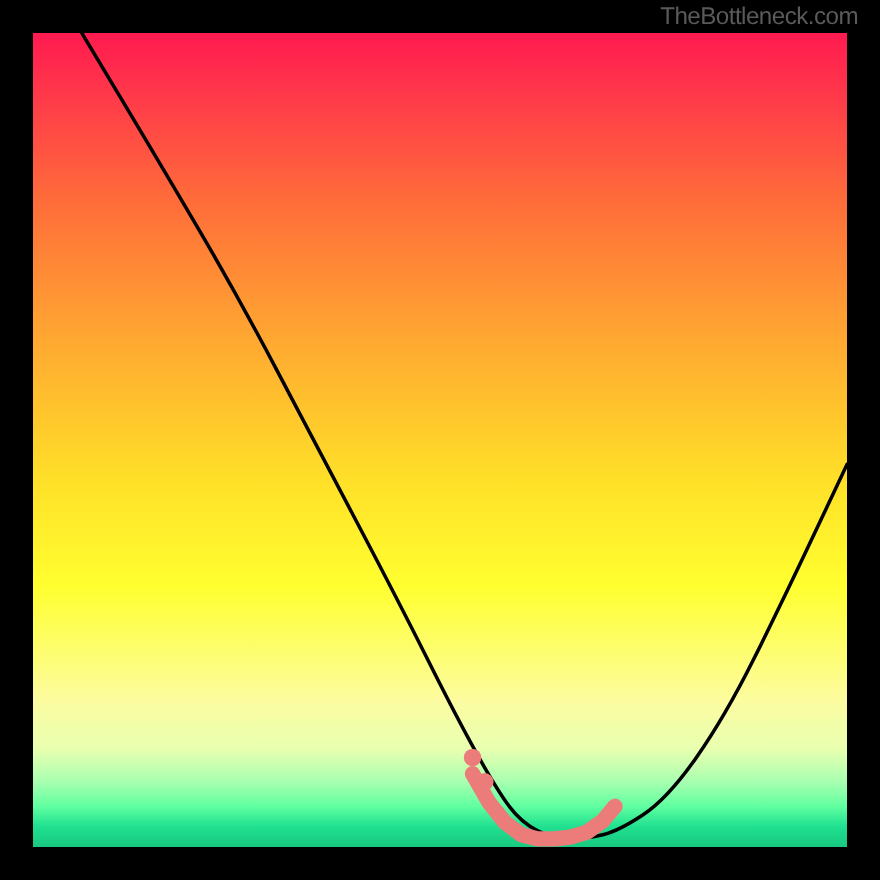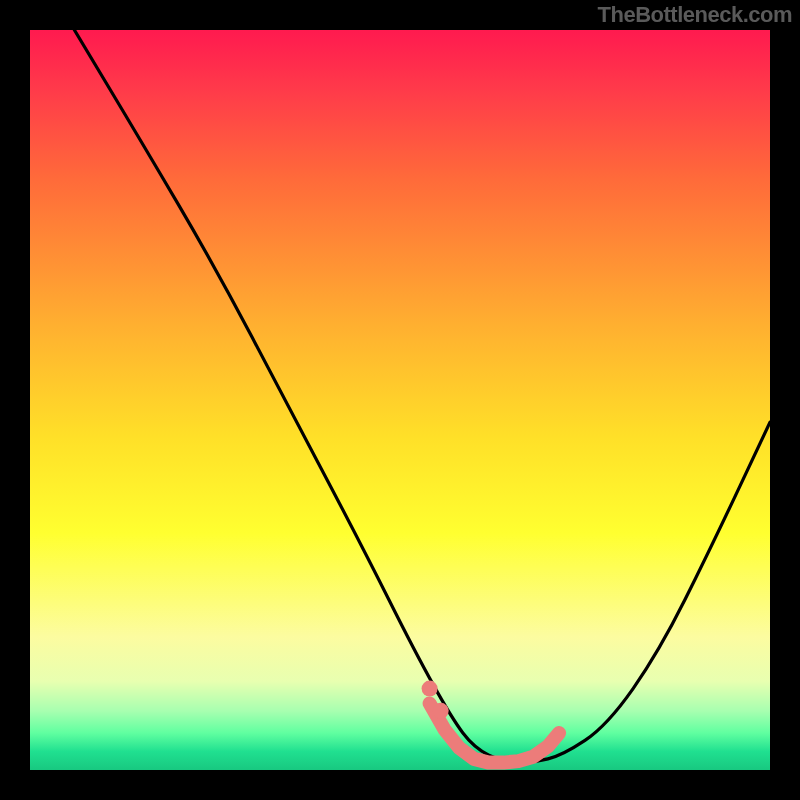--- a/index.html
+++ b/index.html
@@ -13,24 +13,24 @@
   }
   .outer {
     width: 800px;
     height: 800px;
     background: #000;
     position: relative;
   }
   .watermark {
     position: absolute;
     top: 2px;
-    right: 8px;
+    right: 20px;
     color: #5a5a5a;
     font-size: 22px;
-    font-weight: 700;
+    font-weight: 400;
     letter-spacing: -0.5px;
   }
   .plot {
     position: absolute;
     left: 30px;
     top: 30px;
     width: 740px;
     height: 740px;
     background: linear-gradient(to bottom,
       #ff1a4f 0%,

